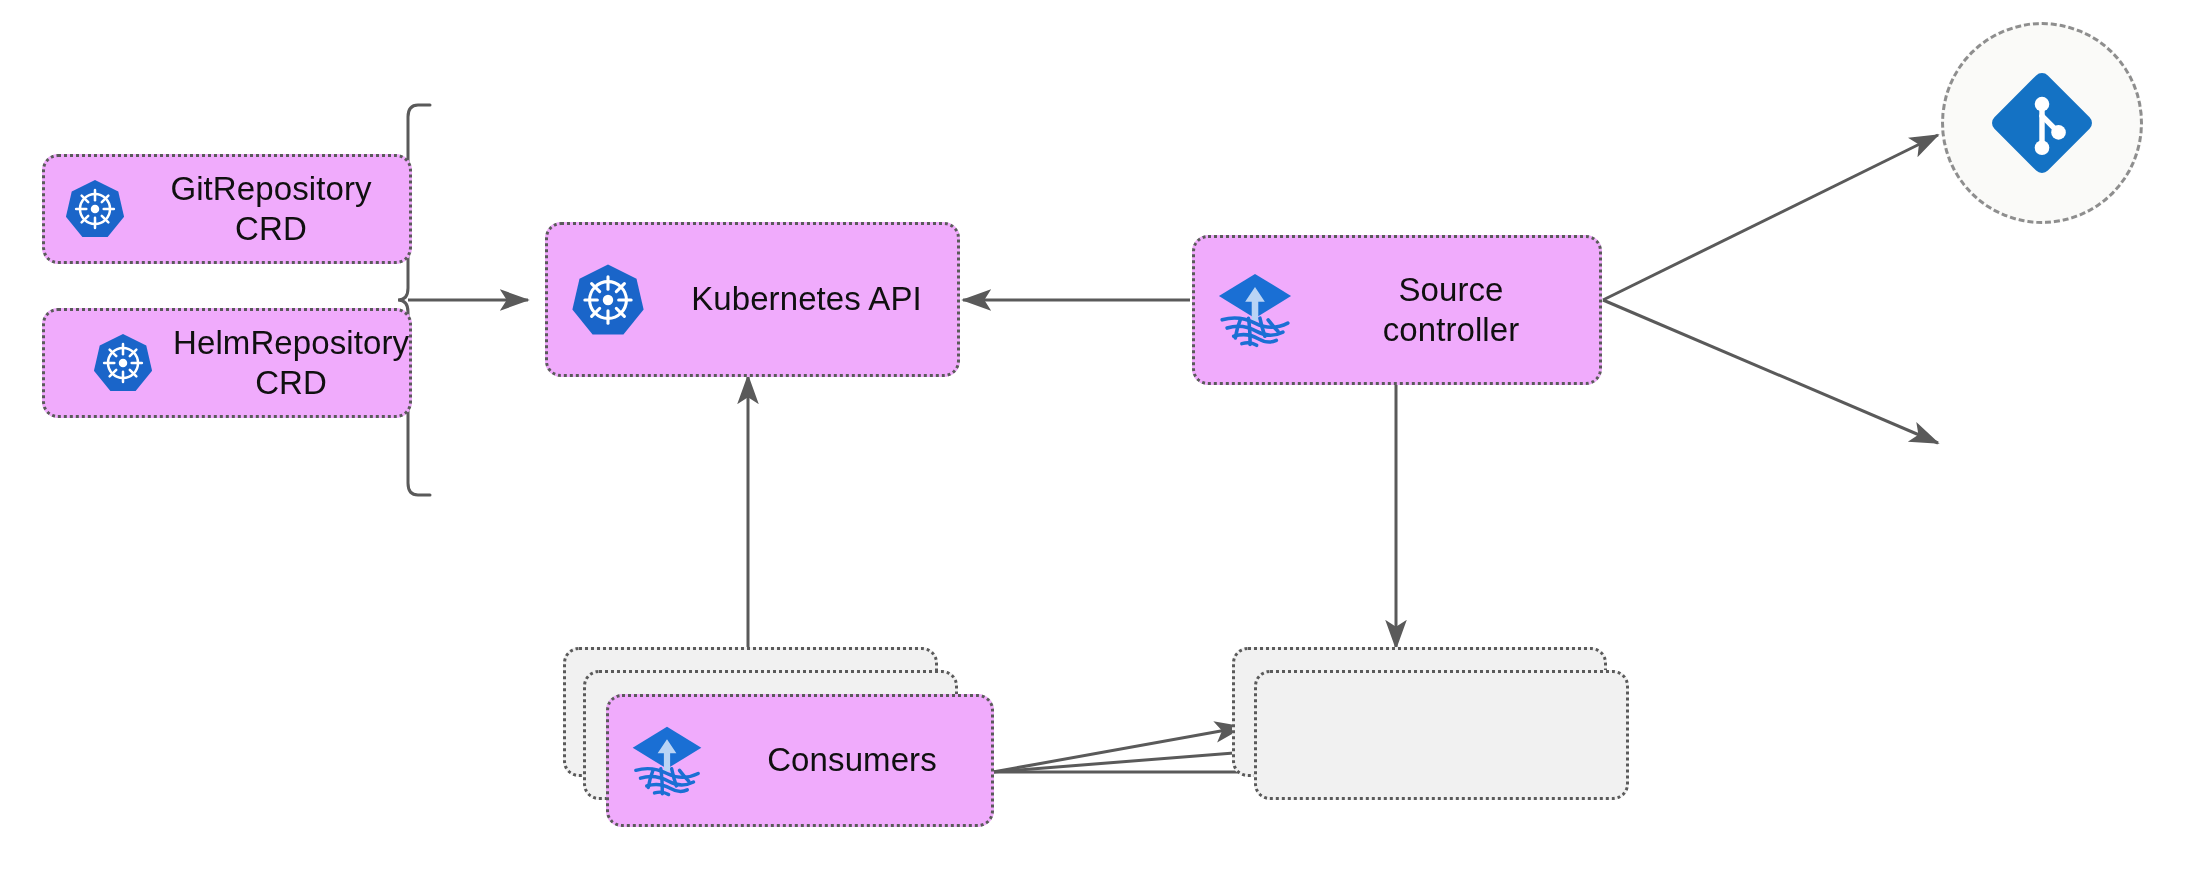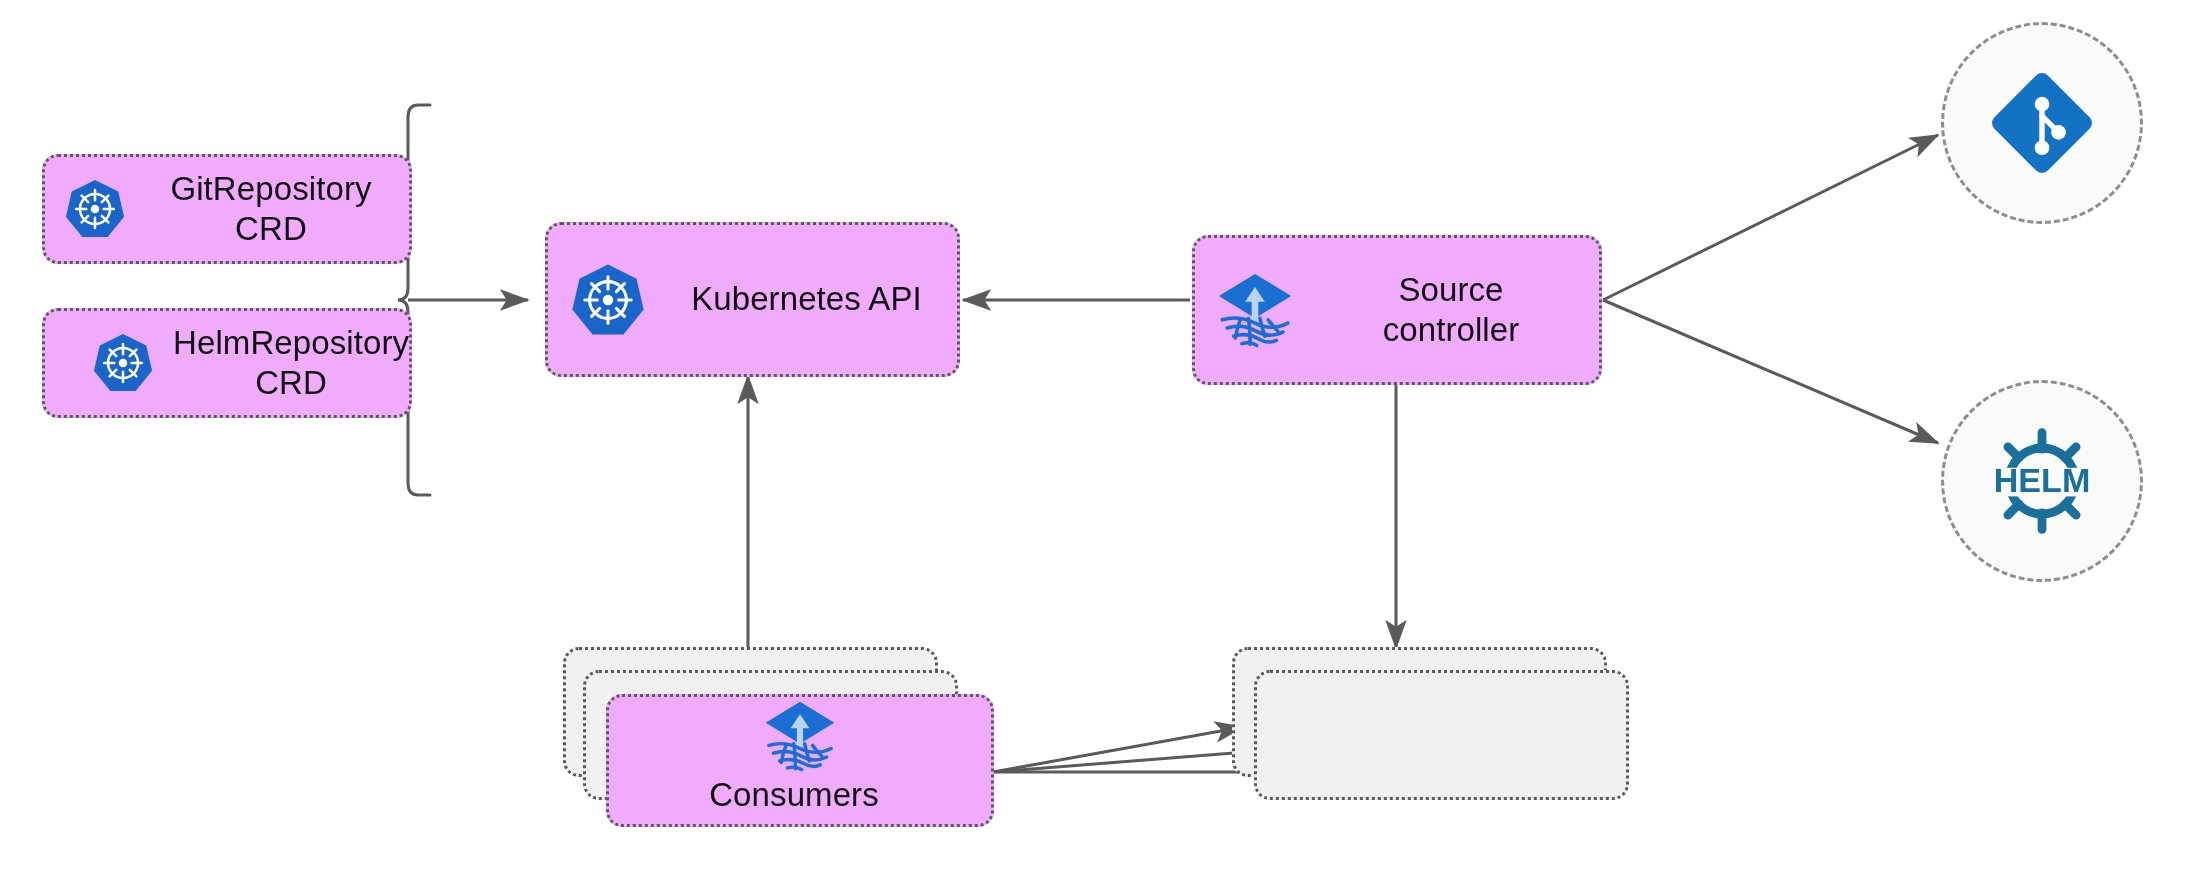--- a/index.html
+++ b/index.html
@@ -190,21 +190,21 @@
           <path d="M32,62 Q28,72 26,84"></path>
         </g>
       </svg>
     </span>
     <span class="label">Source
 controller</span>
   </div>
 
   <div class="stack-card" style="left:563px; top:647px; width:375px; height:130px;"></div>
   <div class="stack-card" style="left:583px; top:670px; width:375px; height:130px;"></div>
-  <div class="node" style="left:606px; top:694px; width:388px; height:133px;flex-direction:column;">
+  <div class="node" style="left:606px; top:694px; width:388px; height:133px;">
     <span class="ico" style="width:116px;">
       <svg width="78" height="78" viewBox="0 0 100 100" xmlns="http://www.w3.org/2000/svg">
         <polygon points="50,6 94,33 50,60 6,33" fill="#1a6fd4"></polygon>
         <path d="M50,22 L62,40 L54,40 L54,63 L46,63 L46,40 L38,40 Z" fill="#b9d4f5"></path>
         <g stroke="#1a6fd4" stroke-width="4.4" fill="none" stroke-linecap="round">
           <path d="M10,62 Q30,56 50,66 Q70,76 90,66"></path>
           <path d="M16,72 Q34,66 52,76 Q68,85 84,77"></path>
           <path d="M24,82 Q40,77 54,85 Q66,92 76,87"></path>
           <path d="M34,91 Q44,88 52,93"></path>
           <path d="M42,60 Q44,72 44,92"></path>
@@ -228,31 +228,14 @@
           <line x1="50" y1="70" x2="50" y2="36"></line>
           <path d="M50,44 L62,56"></path>
         </g>
         <circle cx="50" cy="71" r="6.2" fill="#ffffff"></circle>
         <circle cx="50" cy="34" r="6.2" fill="#ffffff"></circle>
         <circle cx="64" cy="58" r="6.2" fill="#ffffff"></circle>
       </svg>
     </span>
   </div>
 
-  <div class="circle-node" style="left:1941px; top:380px; width:202px; height:202px;">
-    <span style="position:relative; display:flex; align-items:center; justify-content:center;">
-      <svg width="132" height="132" viewBox="0 0 120 120" xmlns="http://www.w3.org/2000/svg">
-        <g stroke="#1a6f9c" stroke-width="8" fill="none" stroke-linecap="round">
-          <circle cx="60" cy="60" r="30"></circle>
-          <line x1="60" y1="16" x2="60" y2="31"></line>
-          <line x1="60" y1="89" x2="60" y2="104"></line>
-          <line x1="29" y1="29" x2="39" y2="39"></line>
-          <line x1="81" y1="81" x2="91" y2="91"></line>
-          <line x1="29" y1="91" x2="39" y2="81"></line>
-          <line x1="81" y1="39" x2="91" y2="29"></line>
-        </g>
-        <rect x="13" y="48" width="94" height="26" fill="#fafaf8"></rect>
-        <text x="60" y="70" text-anchor="middle" font-family="Liberation Sans, sans-serif" font-size="31" font-weight="bold" fill="#1a6f9c">HELM</text>
-      </svg>
-    </span>
-  </div>
 
 </div>
 
 </body></html>

